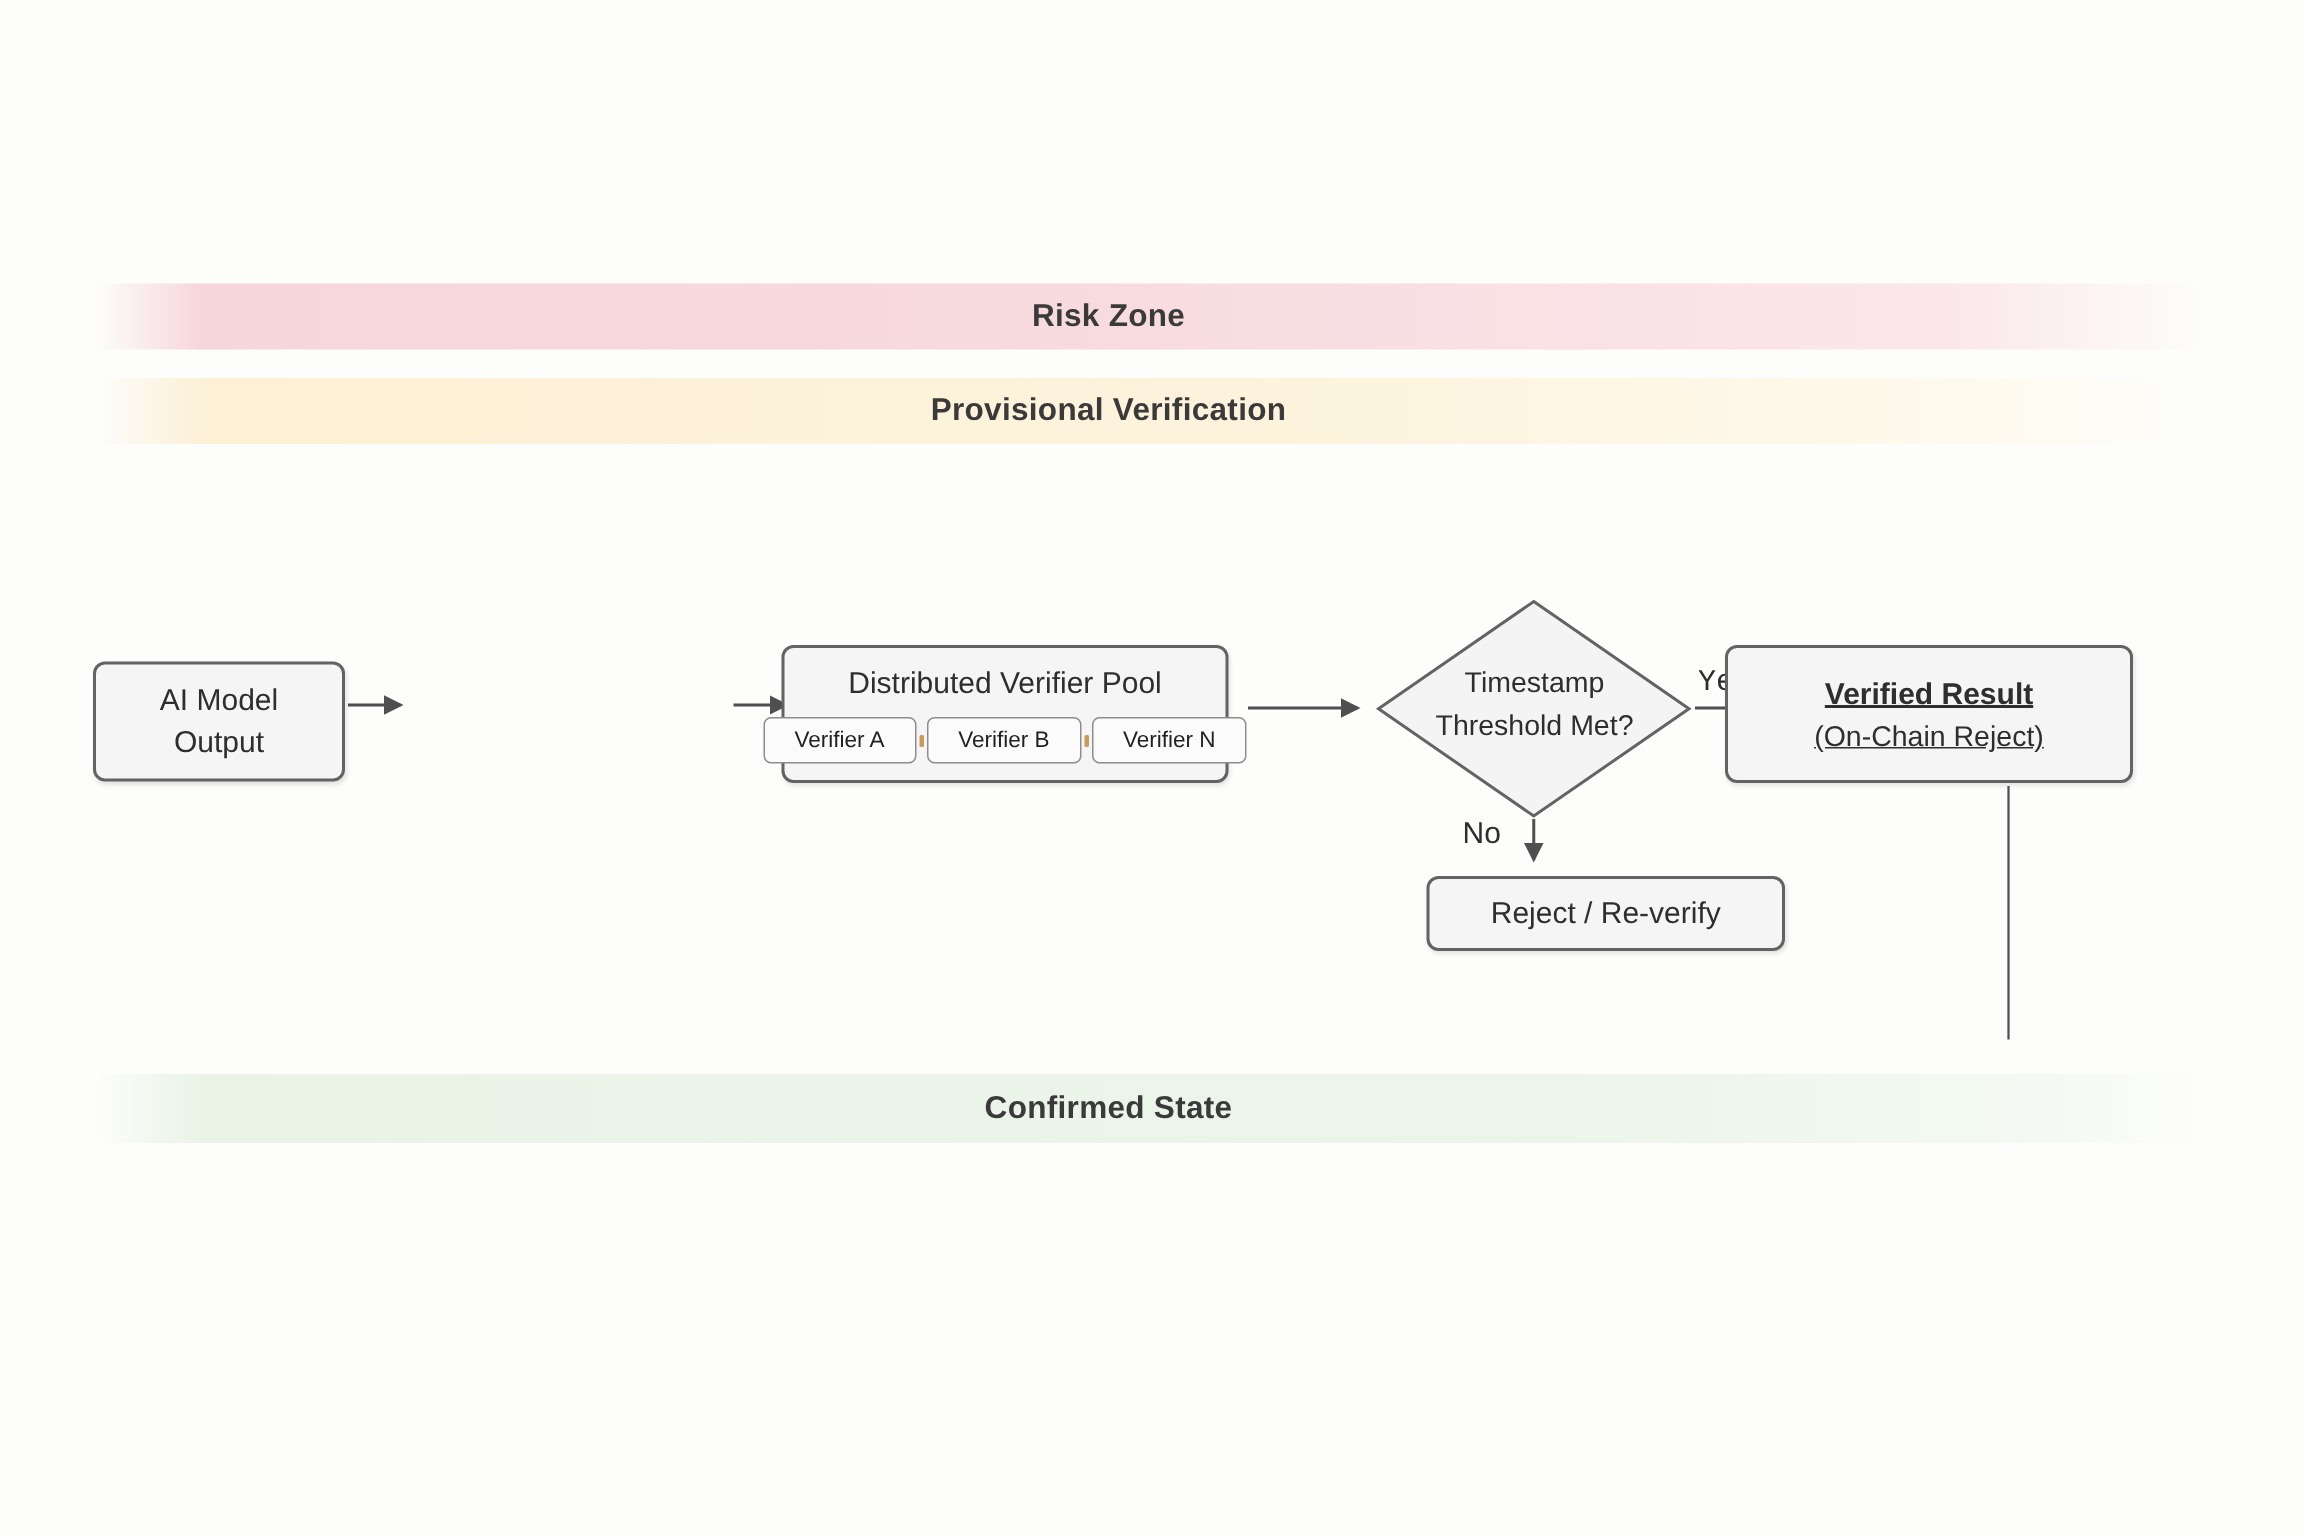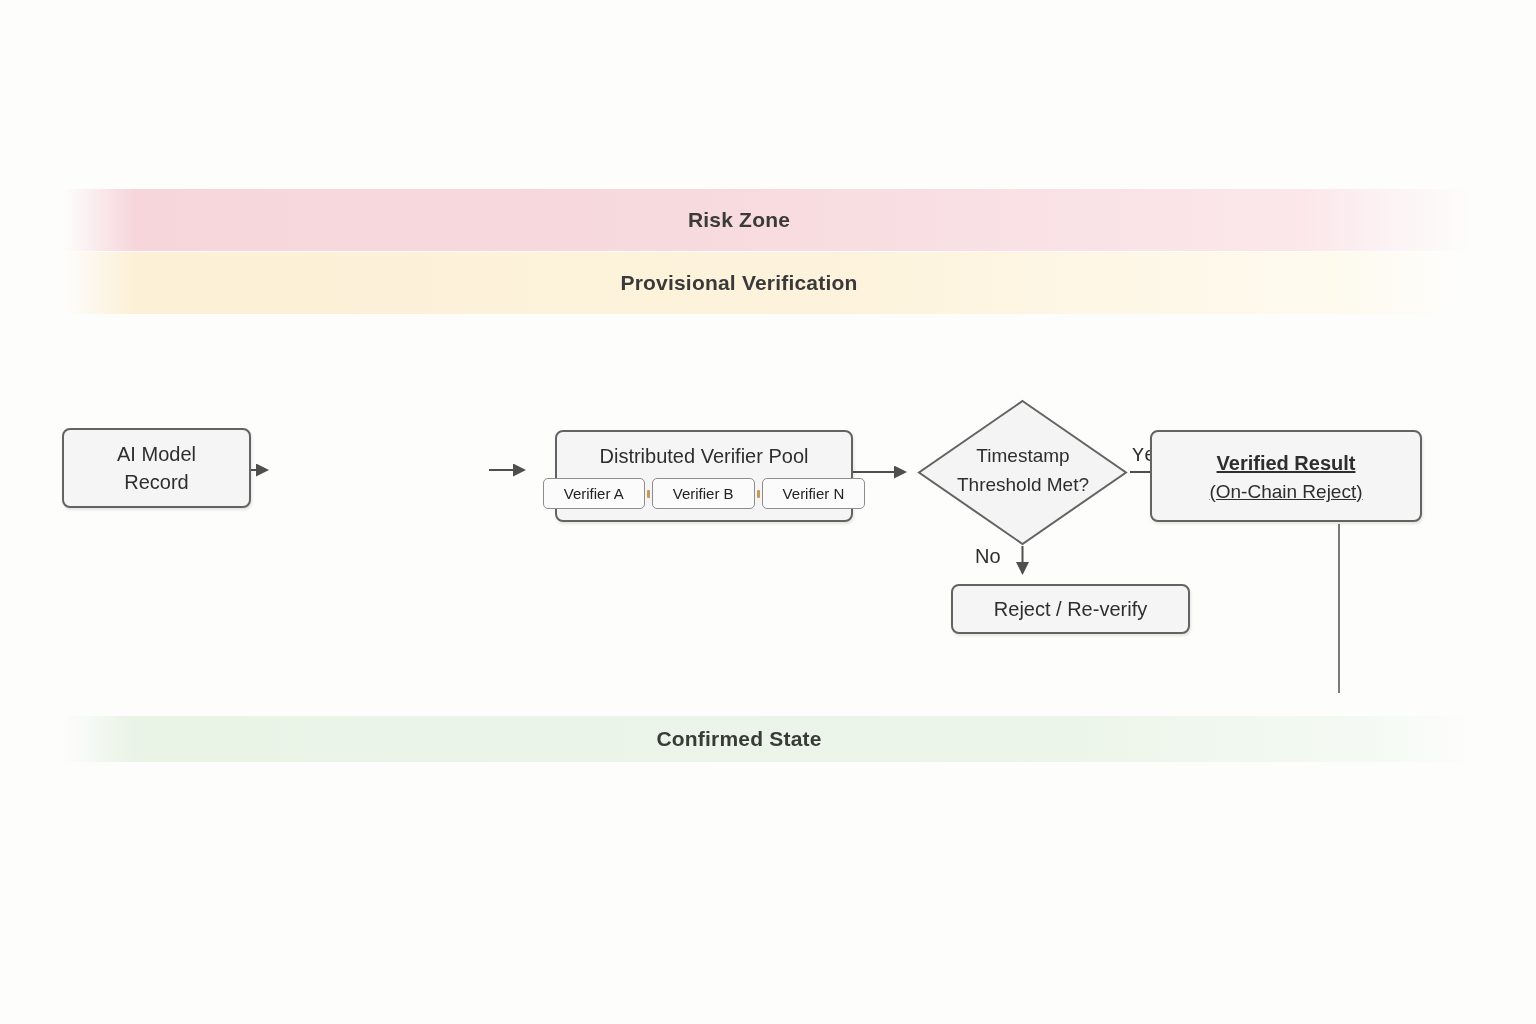--- a/index.html
+++ b/index.html
@@ -4,21 +4,21 @@
 <style>
   html,body { margin:0; padding:0; background:#ffffff; }
   .canvas {
     position:relative; width:1536px; height:1024px;
     background:#fdfdfc; overflow:hidden;
     font-family:"Liberation Sans", sans-serif;
     color:#2e2e2e;
   }
 
   
-  .band { position:absolute; left:64px; width:1406px; height:62px;
+  .band { position:absolute; left:64px; width:1406px; height:44px;
           display:flex; align-items:center; justify-content:center; }
   .band-label { font-size:21px; font-weight:600; color:#3a3a3a;
                 transform:translateX(-28px); letter-spacing:0.2px; }
   .band-risk { top:189px;
     background:linear-gradient(90deg, rgba(246,214,219,0) 0%, #f6d6db 5%,
                #f7dade 45%, #fbe7ea 88%, rgba(251,231,234,0) 100%); }
   .band-prov { top:252px;
     background:linear-gradient(90deg, rgba(252,240,214,0) 0%, #fcf0d6 5%,
                #fdf3dc 55%, #fefaee 90%, rgba(254,250,238,0) 100%); }
   .band-conf { top:716px; height:46px;
@@ -28,23 +28,23 @@
   
   .node { position:absolute; box-sizing:border-box;
           background:#f5f5f5; border:2px solid #636363; border-radius:8px;
           display:flex; flex-direction:column; align-items:center; justify-content:center;
           box-shadow:1px 2px 3px rgba(0,0,0,0.10); text-align:center; }
   .node-title { font-size:20px; color:#2e2e2e; line-height:1.42; }
   .node-title.bold { font-weight:700; }
   .node-sub-muted { font-size:17px; font-style:italic; color:#9b9b9b; margin-top:3px; }
   .node-sub-dark { font-size:19px; color:#2e2e2e; margin-top:4px; }
 
-  .node-ai        { left:62px;  top:428px; width:189px; height:80px; }
+  .node-ai        { left:62px;  top:441px; width:168px; height:80px; }
   .node-subm      { left:278px; top:428px; width:209px; height:80px; }
-  .node-pool      { left:555px; top:430px; width:298px; height:92px; padding-top:10px; justify-content:flex-start; }
+  .node-pool      { left:521px; top:430px; width:298px; height:92px; padding-top:10px; justify-content:flex-start; }
   .node-reject    { left:903px; top:584px; width:239px; height:50px;margin-left:48px; }
   .node-verified  { left:1150px;top:430px; width:272px; height:92px;text-decoration:underline; }
 
   .verifier-row { display:flex; align-items:center; margin-top:8px; gap:2px; }
   .verifier-cell { box-sizing:border-box; background:#fbfbfb;
                    border:1.5px solid #8d8d8d; border-radius:5px;
                    padding:6px 20px; font-size:15px; color:#222; white-space:nowrap; }
   .vtick { width:3px; height:8px; background:#c28a3e; opacity:.85; border-radius:1px; }
 
   
@@ -85,21 +85,21 @@
       <line x1="832" y1="472" x2="905" y2="472" marker-end="url(#arw)"></line>
       <line x1="1130" y1="472" x2="1192" y2="472" marker-end="url(#arw)"></line>
       <line x1="1022.5" y1="546" x2="1022.5" y2="573" marker-end="url(#arw)"></line>
       <line x1="1339" y1="524" x2="1339" y2="693" stroke-width="1.5"></line>
     </g>
     <polygon points="1022.5,401 1126,472.5 1022.5,544 919,472.5" fill="#f4f4f4" stroke="#636363" stroke-width="2"></polygon>
   </svg>
 
   <div class="node node-ai">
     <div class="node-title">AI Model</div>
-    <div class="node-title">Record</div>
+    <div class="node-title">Output</div>
   </div>
 
 
   <div class="node node-pool">
     <div class="node-title">Distributed Verifier Pool</div>
     <div class="verifier-row">
       <span class="verifier-cell">Verifier A</span>
       <span class="vtick"></span>
       <span class="verifier-cell">Verifier B</span>
       <span class="vtick"></span>

